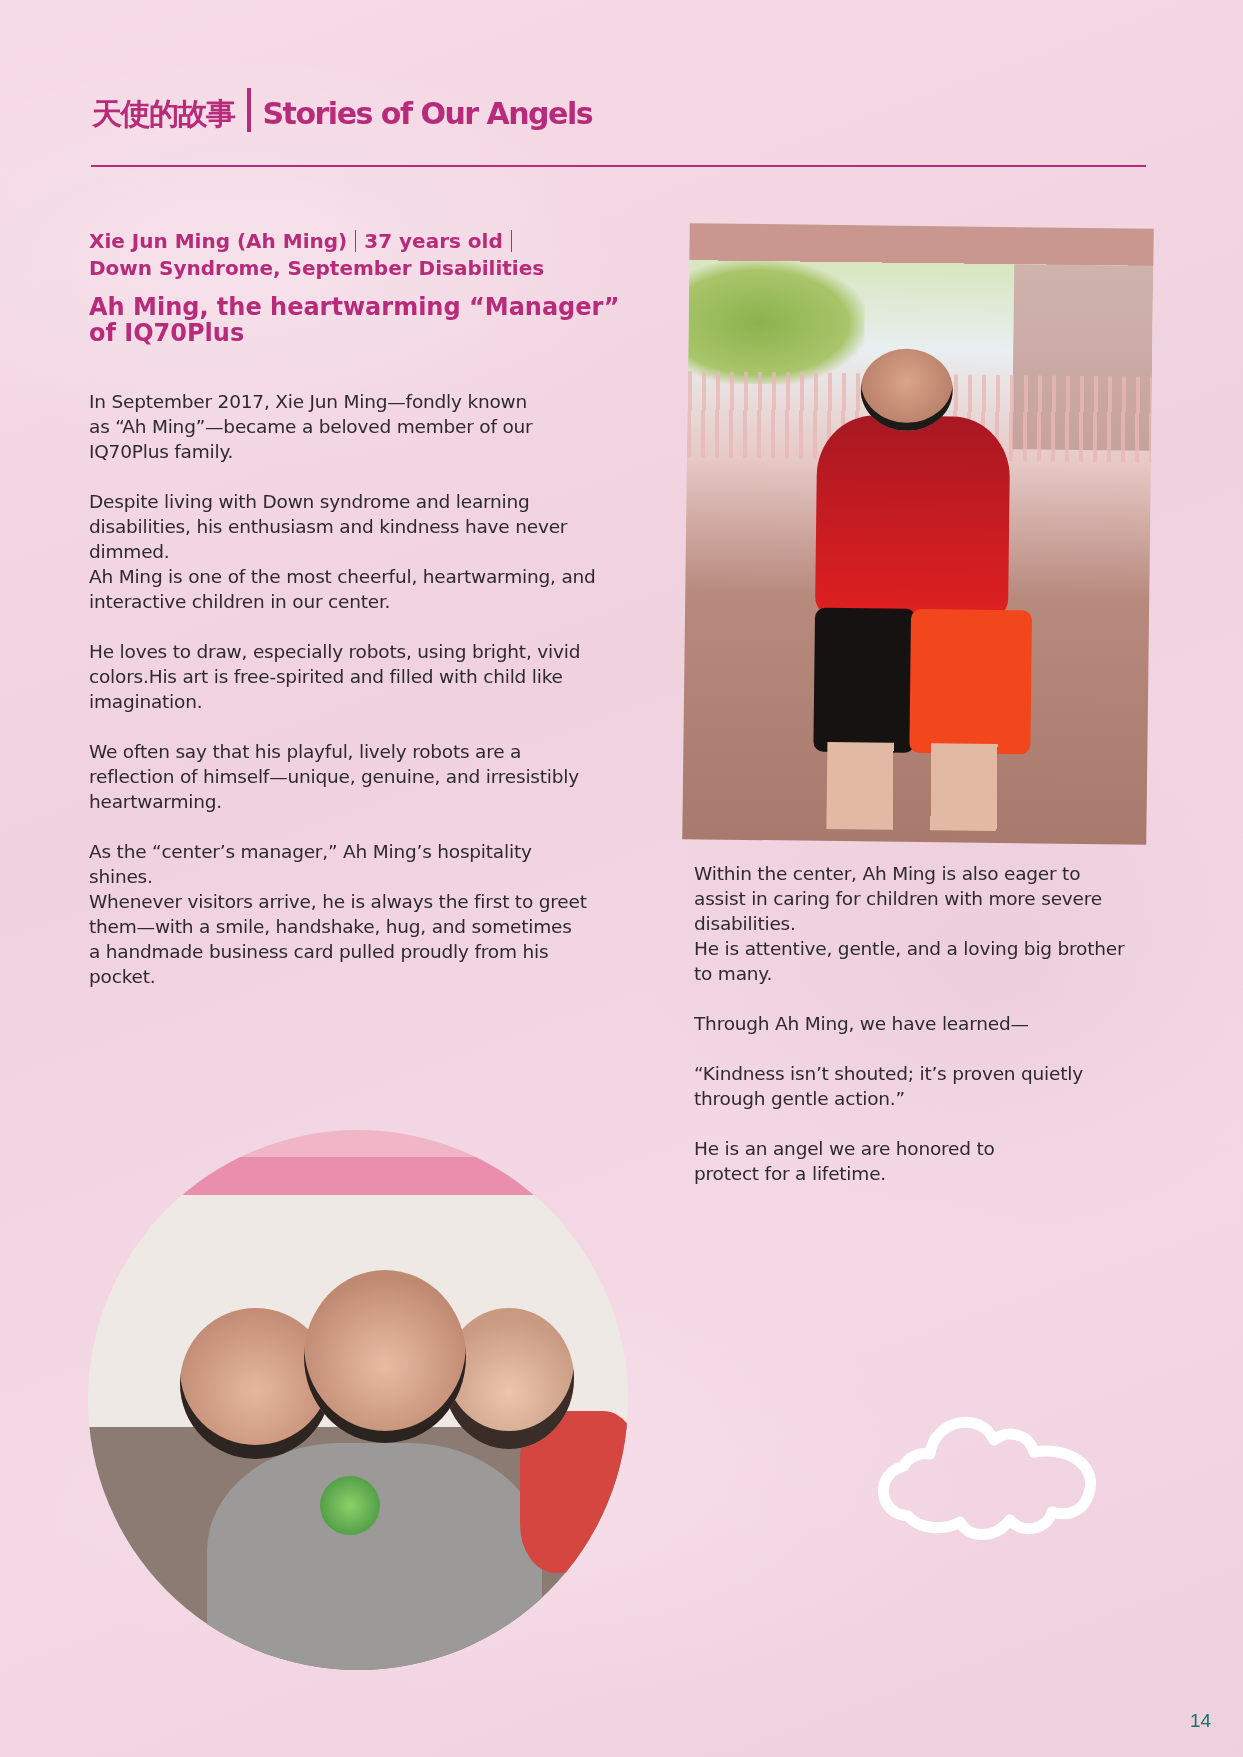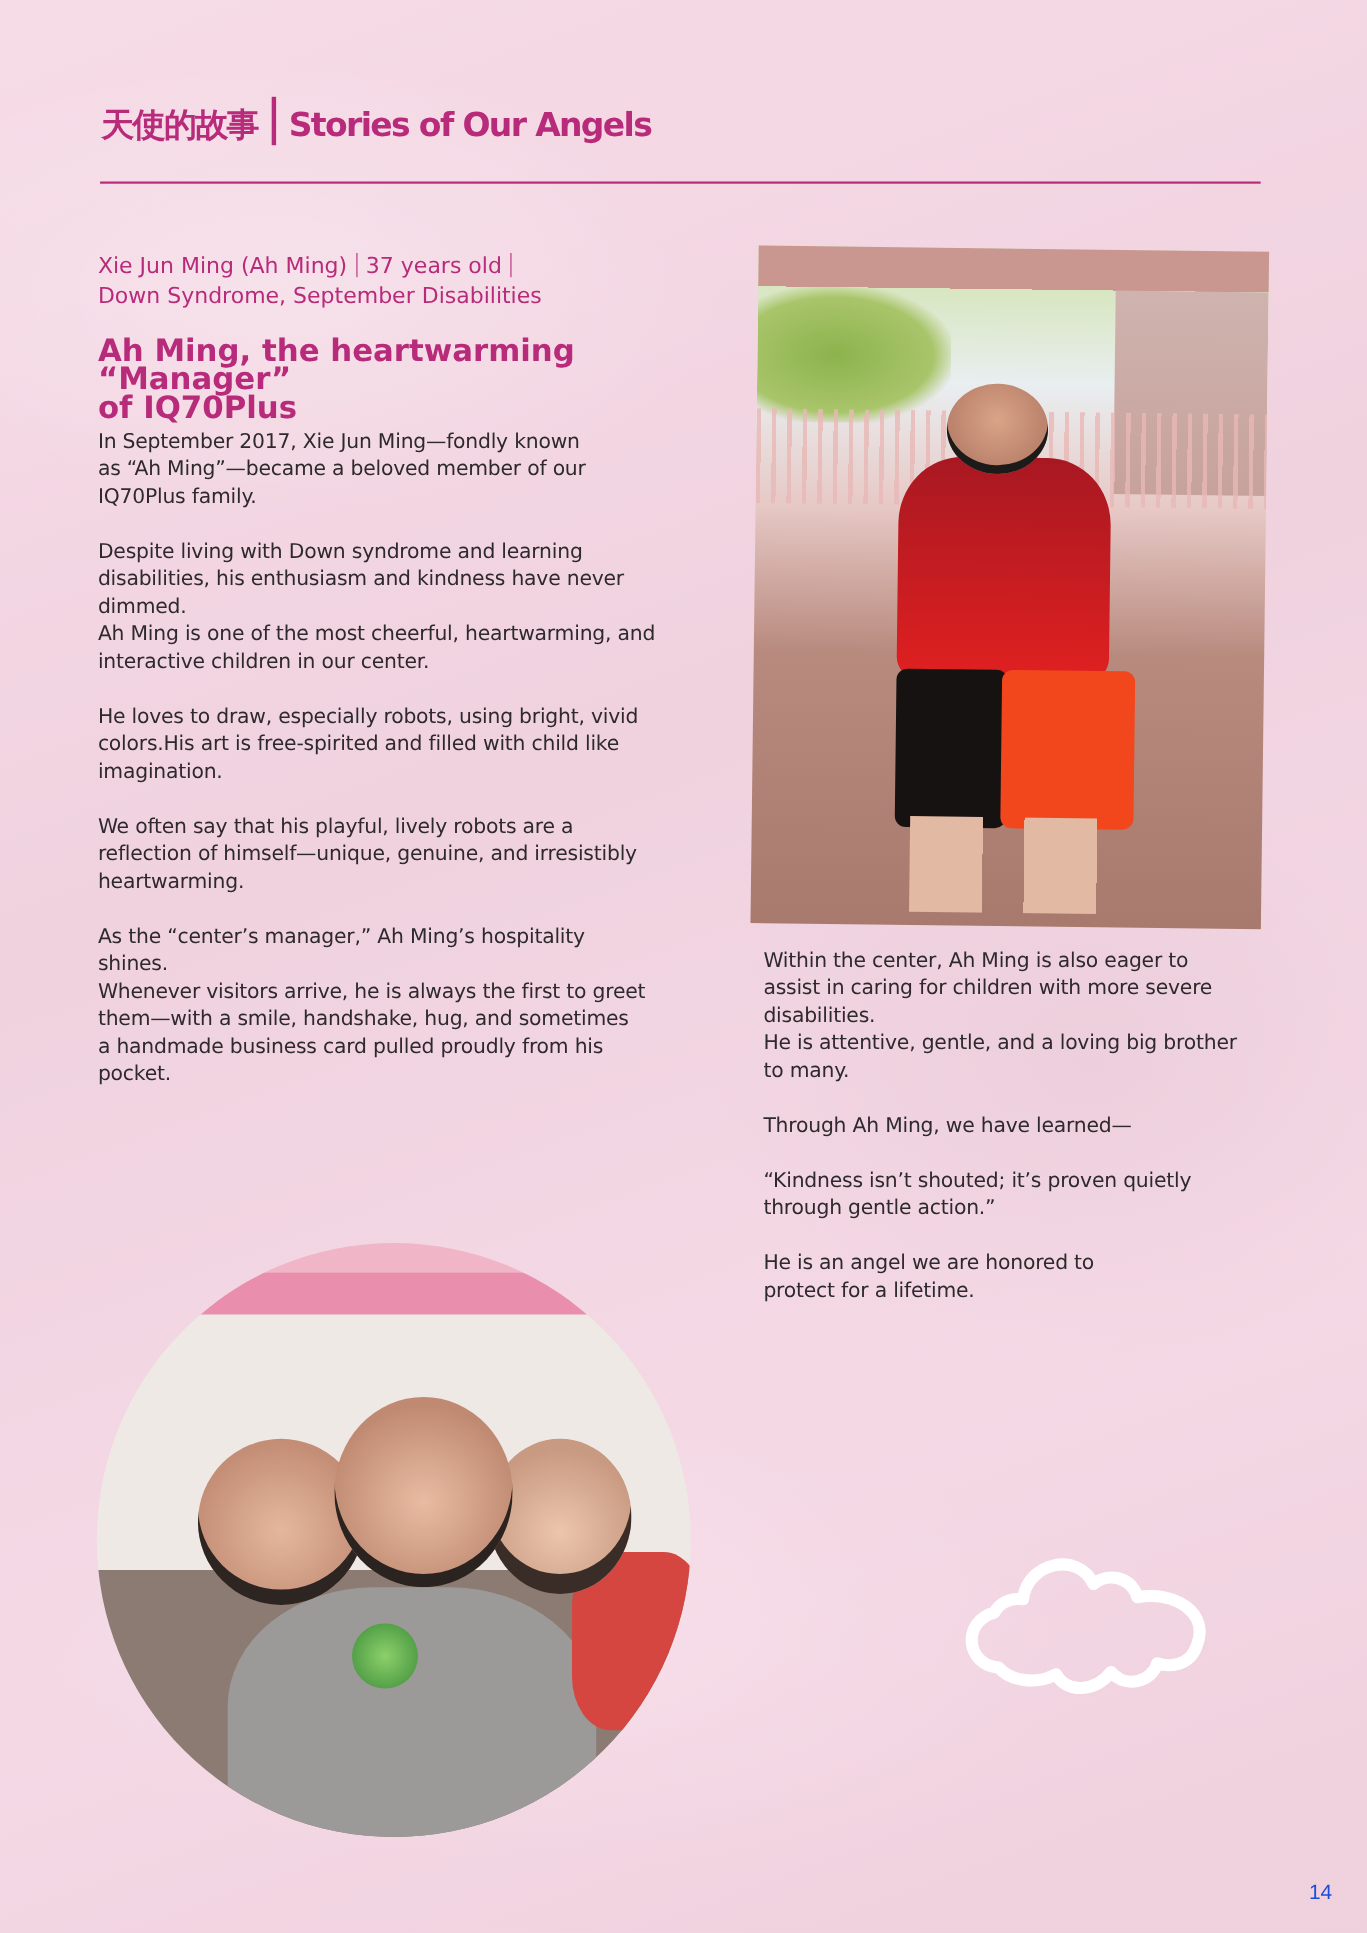--- a/index.html
+++ b/index.html
@@ -17,26 +17,26 @@
   .page-title {
     position: absolute; left: 92px; top: 88px;
     font-family: "DejaVu Sans", sans-serif; font-weight: bold;
     font-size: 30px; letter-spacing: -1.5px; color: #b82a7a; white-space: nowrap;
   }
   .page-title .sep { display: inline-block; width: 4px; height: 44px; background: #b82a7a; margin: 0 12px; vertical-align: -8px; }
   .rule { position: absolute; left: 91px; top: 165px; width: 1055px; height: 2px; background: #b82a7a; }
 
   .profile-heading {
     position: absolute; left: 89px; top: 228px; width: 560px;
-    font-weight: normal; font-size: 20px; line-height: 27px; color: #b82a7a;
+    font-weight: bold; font-size: 20px; line-height: 27px; color: #b82a7a;
   }
   .profile-heading .bar { display: inline-block; width: 1px; height: 22px; background: #b82a7a; margin: 0 8px; vertical-align: -4px; }
   .story-heading {
-    position: absolute; left: 89px; top: 306px; width: 560px;
-    font-weight: bold; font-size: 28px; line-height: 26px; color: #b82a7a;
+    position: absolute; left: 89px; top: 294px; width: 560px;
+    font-weight: bold; font-size: 24px; line-height: 26px; color: #b82a7a;
   }
 
   .col { position: absolute; font-size: 18.5px; line-height: 25px; letter-spacing: -0.2px; }
   .col-left { left: 89px; top: 389px; width: 560px; }
   .col-right { left: 694px; top: 861px; width: 470px; }
   .col p { margin: 0 0 25px 0; white-space: pre-line; }
 
   .photo-portrait {
     position: absolute; left: 686px; top: 226px; width: 464px; height: 616px;
     transform: rotate(0.7deg); transform-origin: center;
@@ -61,21 +61,21 @@
   }
   .photo-circle .banner { position:absolute; left:0; top:5%; width:100%; height:7%; background:#e98fad; }
   .photo-circle .p1 { position:absolute; left:17%; top:33%; width:28%; height:28%; border-radius:50%; background: radial-gradient(circle at 50% 55%, #e4b89d, #c48e76 70%); box-shadow: 0 -14px 0 0 #2c2522 inset; }
   .photo-circle .p2 { position:absolute; left:40%; top:26%; width:30%; height:32%; border-radius:50%; background: radial-gradient(circle at 50% 55%, #e8bca2, #c08a72 70%); box-shadow: 0 -12px 0 0 #2a2320 inset; }
   .photo-circle .p3 { position:absolute; left:66%; top:33%; width:24%; height:26%; border-radius:50%; background: radial-gradient(circle at 50% 60%, #ecc5ad, #c99a82 70%); box-shadow: 0 -18px 0 0 #3a2c26 inset; }
   .photo-circle .body { position:absolute; left:22%; top:58%; width:62%; height:50%; border-radius: 40% 40% 0 0; background:#9c9a99; }
   .photo-circle .red { position:absolute; left:80%; top:52%; width:22%; height:30%; background:#d4463f; border-radius: 30%; }
   .photo-circle .plant { position:absolute; left:43%; top:64%; width:11%; height:11%; border-radius:50%; background: radial-gradient(circle,#8cd06a,#3d8d3a); }
 
   .cloud-icon { position: absolute; left: 868px; top: 1396px; width: 240px; height: 148px; }
-  .page-number { position: absolute; left: 1190px; top: 1710px; font-family: "Liberation Sans", sans-serif; font-size: 19px; color: #1d4ed8; }
+  .page-number { position: absolute; left: 1190px; top: 1710px; font-family: "Liberation Sans", sans-serif; font-size: 19px; color: #0f766e; }
 </style>
 </head>
 <body>
 
 <div class="page-title">
   <span>天使的故事</span><span class="sep"></span><span>Stories of Our Angels</span>
 </div>
 <div class="rule"></div>
 
 <div class="profile-heading">

